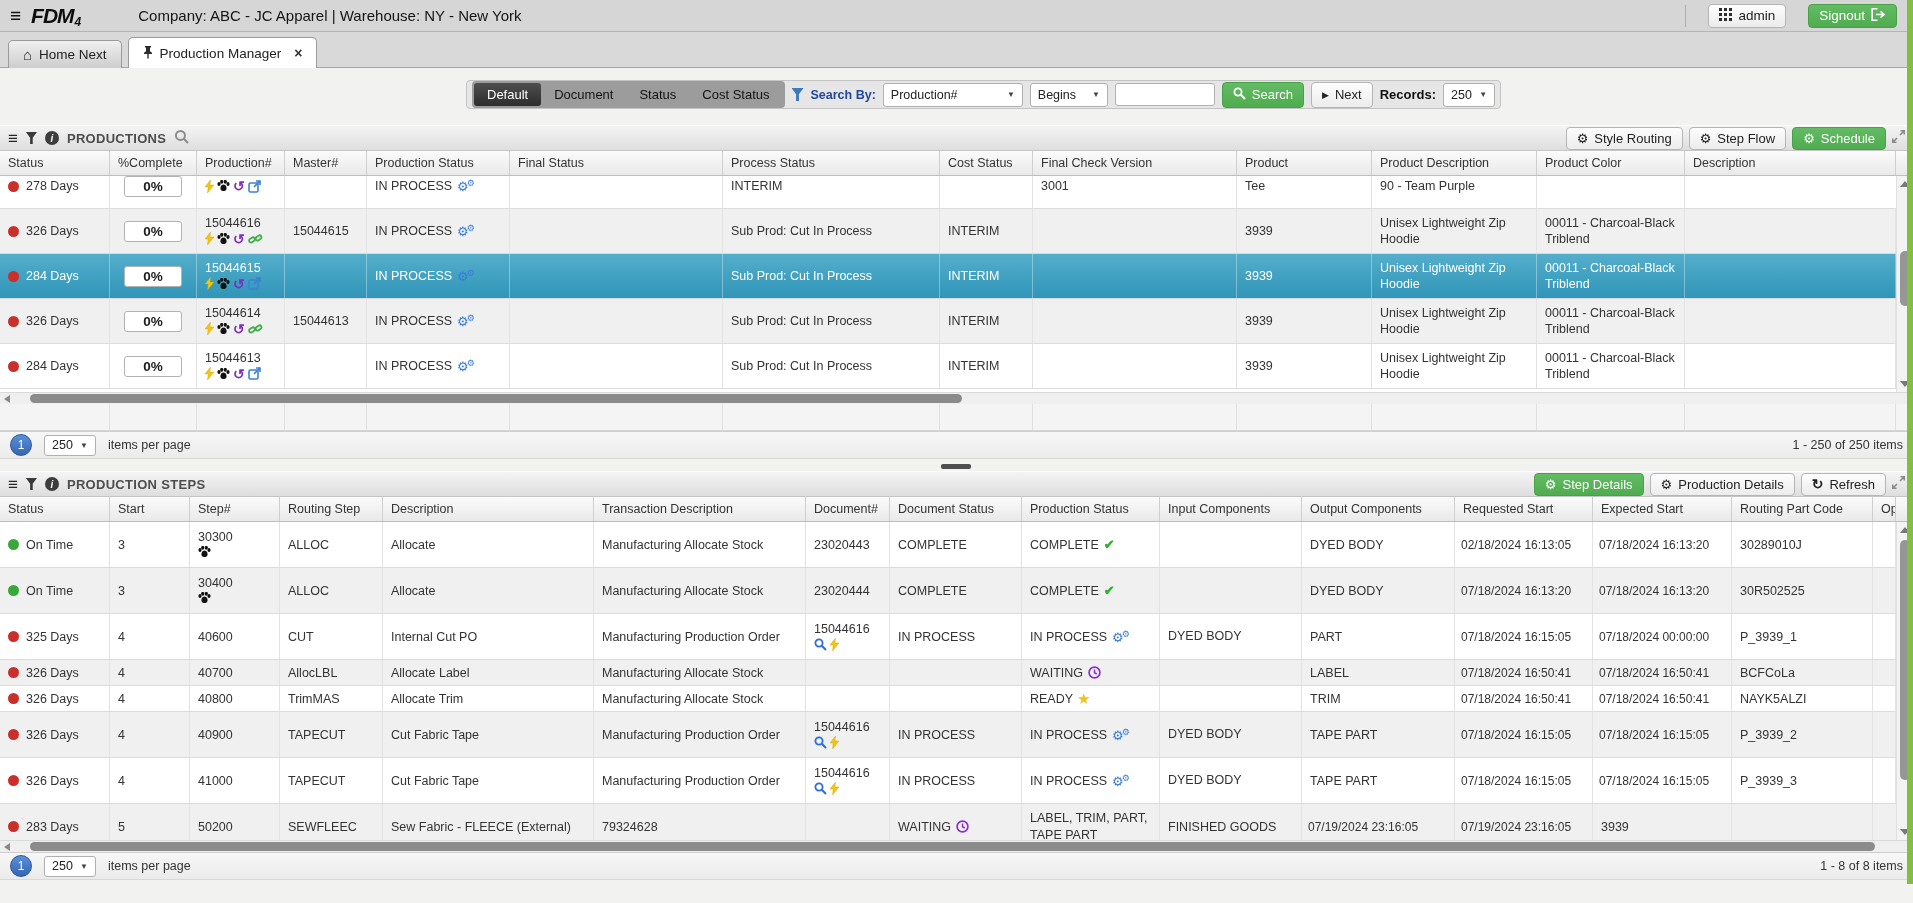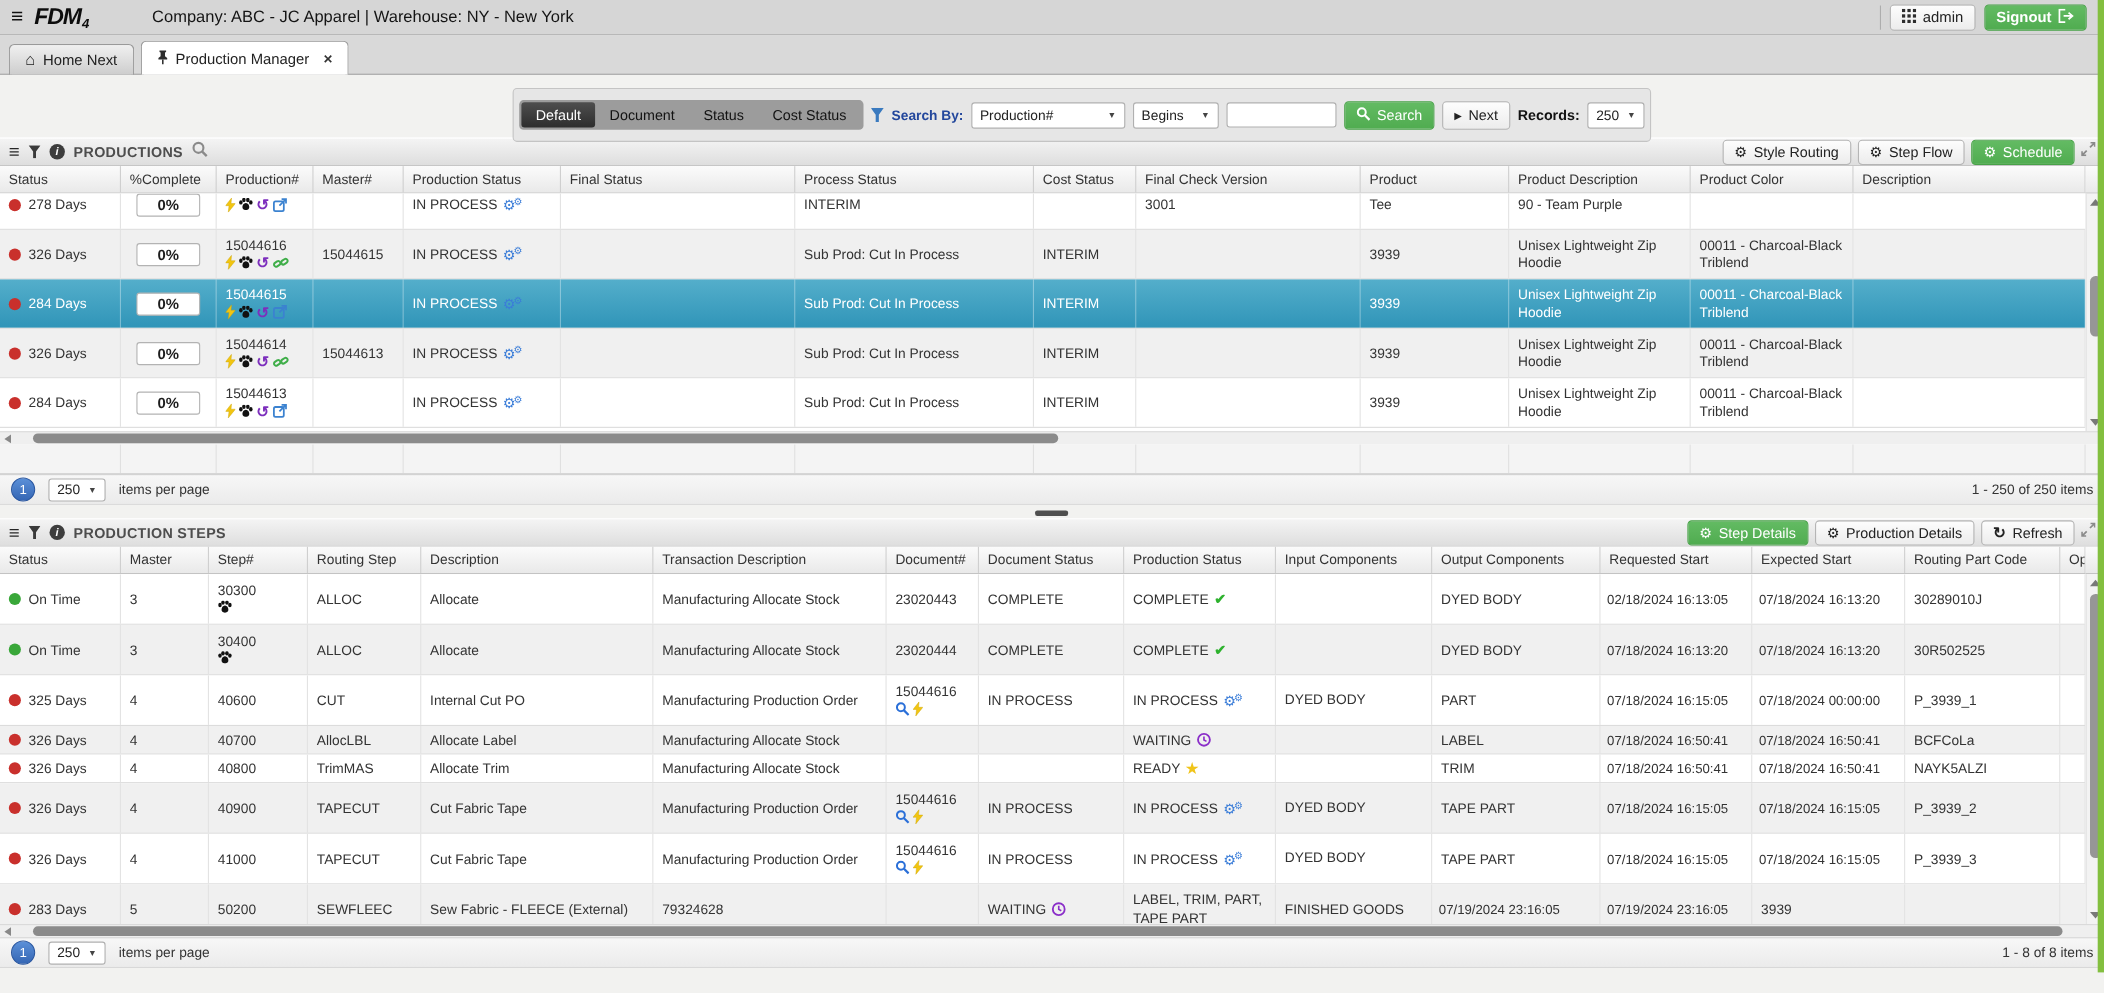--- a/index.html
+++ b/index.html
@@ -6,36 +6,36 @@
   html,body{width:1913px;height:903px}
   body{font-family:"Liberation Sans",sans-serif;background:#f2f2f0;overflow:hidden}
   .app{position:relative;width:1913px;height:903px;overflow:hidden;background:#f2f2f0}
 
   
   .topbar{height:32px;background:#d6d6d6;border-bottom:1px solid #b5b5b5;display:flex;align-items:center;padding:0 10px;gap:10px}
   .hamb{font-size:19px;font-weight:bold;color:#111;line-height:1;cursor:pointer}
   .logo{font-style:italic;font-weight:900;font-size:21px;letter-spacing:-1px;color:#0d0d0d;display:flex;align-items:baseline}
   .logosub{font-size:12px;font-weight:900;margin-left:1px;transform:translateY(3px)}
   .context{font-size:15px;color:#141414;margin-left:48px;white-space:nowrap}
-  .top-right{margin-left:auto;display:flex;align-items:center;gap:8px;padding-right:6px}
+  .top-right{margin-left:auto;display:flex;align-items:center;gap:22px;padding-right:6px}
   .vsep{width:1px;height:22px;background:#adadad}
   .btn{display:inline-flex;align-items:center;gap:6px;background:linear-gradient(#fdfdfd,#ececec);border:1px solid #b5b5b5;border-radius:4px;font-size:13px;color:#222;padding:0 10px;height:26px;font-family:inherit;cursor:pointer;white-space:nowrap}
   .btn.green{background:linear-gradient(#63bb63,#50ac50);border-color:#47a247;color:#fff}
   .admin-btn{height:24px;font-size:13.5px}
-  .signout-btn{height:24px;font-size:13.5px;font-weight:bold}
+  .signout-btn{height:24px;font-size:13.5px;font-weight:normal}
 
   
   .tabstrip{height:36px;background:#d9d9d9;border-bottom:1px solid #a6a6a6;display:flex;align-items:flex-end;padding-left:8px;gap:6px}
   .tab{height:28px;display:flex;align-items:center;gap:7px;padding:0 14px;border:1px solid #9a9a9a;border-bottom:none;border-radius:5px 5px 0 0;background:linear-gradient(#f0f0f0,#cdcdcd);font-size:13.5px;color:#222;position:relative;top:1px;cursor:pointer;white-space:nowrap}
   .tab.active{background:#fff;height:31px;z-index:2}
   .home-ic{font-size:15px;line-height:1}
   .close-ic{font-weight:bold;font-size:14px;color:#333;margin-left:6px;cursor:pointer}
 
   
-  .toolbar{position:absolute;left:466px;top:80px;height:49px;display:flex;align-items:center;gap:7px;background:#e6e6e6;border:1px solid #c4c4c4;border-radius:4px;padding:0 5px;z-index:5}
+  .toolbar{position:absolute;left:466px;top:80px;height:29px;display:flex;align-items:center;gap:7px;background:#e6e6e6;border:1px solid #c4c4c4;border-radius:4px;padding:0 5px;z-index:5}
   .modes{background:#9c9c9c;border-radius:4px;padding:2px;display:flex;height:27px;align-items:stretch}
   .mode{border:none;background:transparent;font-size:13px;color:#131313;padding:0 13px;border-radius:3px;font-family:inherit;cursor:pointer;white-space:nowrap}
   .mode.active{background:linear-gradient(#4e4e4e,#2d2d2d);color:#fff}
   .funnel{display:inline-block;width:12px;height:13px;clip-path:polygon(0 0,100% 0,62% 48%,62% 100%,38% 100%,38% 48%);flex:none}
   .funnel.blue{background:#3a7abf}
   .funnel.dark{background:#3a3a3a;width:11px;height:12px}
   .sby{font-size:12.5px;font-weight:bold;color:#23479c;white-space:nowrap}
   .select{background:#fff;border:1px solid #b0b0b0;border-radius:3px;height:24px;display:flex;align-items:center;justify-content:space-between;padding:0 7px;font-size:12.5px;color:#222;gap:6px;cursor:pointer;white-space:nowrap}
   .w140{width:140px}.w78{width:78px}.w52{width:52px}
   .dd{font-size:8px;color:#444}
@@ -543,21 +543,21 @@
             <span>Refresh</span>
           </button>
         <span><svg width="13" height="13" viewBox="0 0 13 13" stroke="#8a8a8a" stroke-width="1.6" fill="none">
               <path d="M8 5 L12.3 0.7 M8.5 0.7 h3.8 v3.8 M5 8 L0.7 12.3 M0.7 8.5 v3.8 h3.8"></path>
             </svg></span>
       </div>
     </div>
     <div class="hdrwrap">
       <div class="grid-header scols" id="steps-header">
           <div class="hc">Status</div>
-          <div class="hc">Master</div>
+          <div class="hc">Start</div>
           <div class="hc">Step#</div>
           <div class="hc">Routing Step</div>
           <div class="hc">Description</div>
           <div class="hc">Transaction Description</div>
           <div class="hc">Document#</div>
           <div class="hc">Document Status</div>
           <div class="hc">Production Status</div>
           <div class="hc">Input Components</div>
           <div class="hc">Output Components</div>
           <div class="hc">Requested Start</div>

